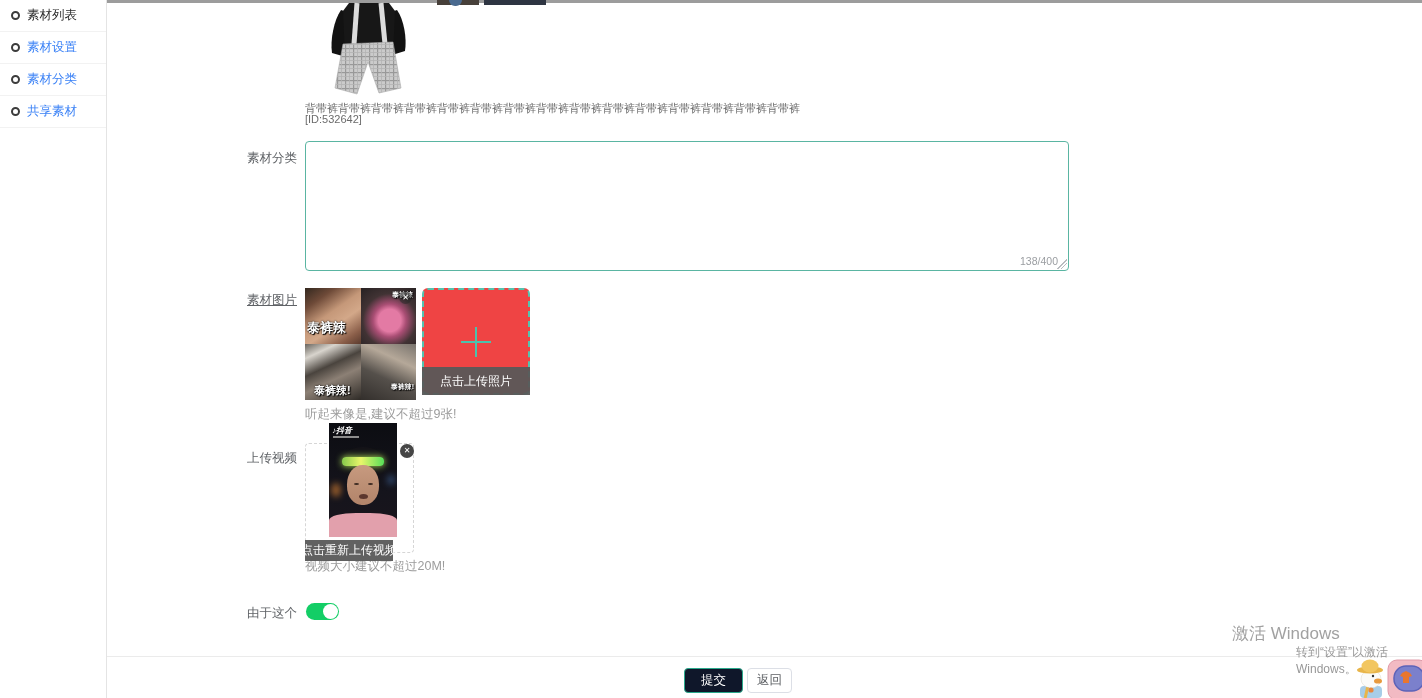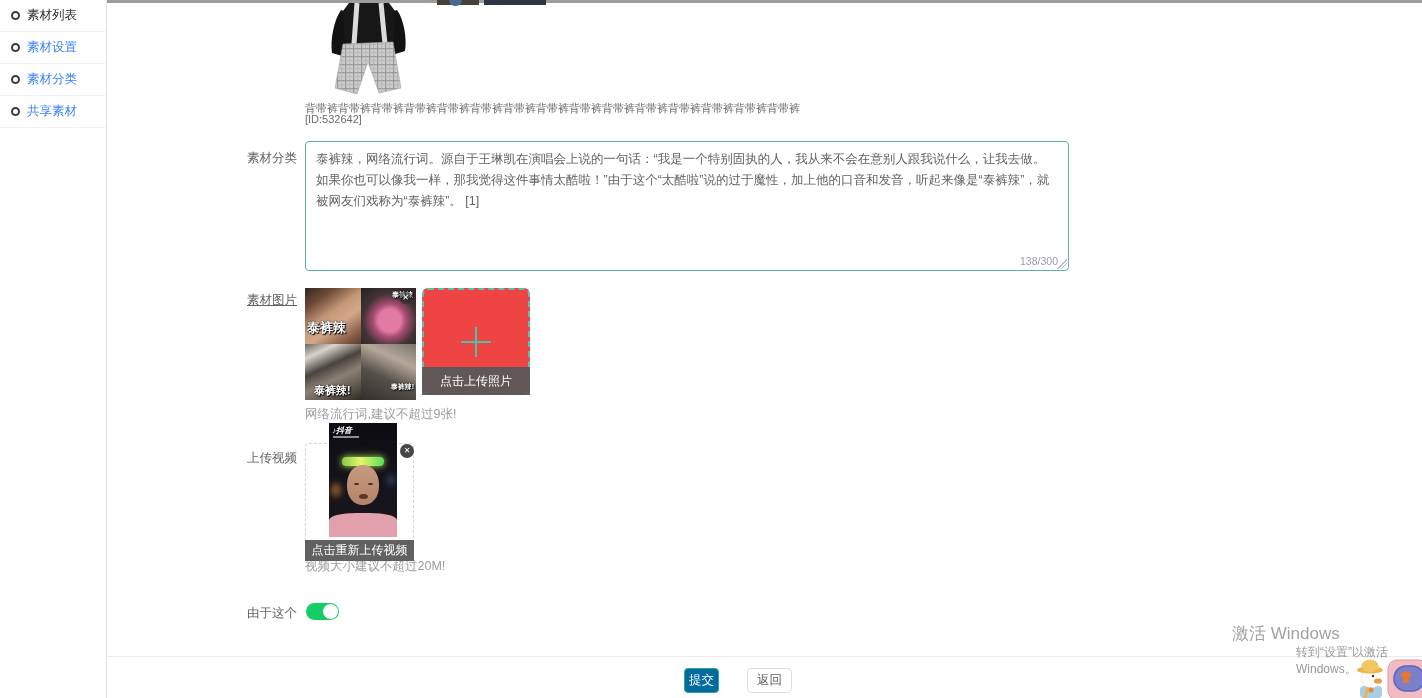--- a/index.html
+++ b/index.html
@@ -80,21 +80,21 @@
   .vshirt { position:absolute; left:0; top:90px; width:68px; height:24px; background:#e2a0ac; border-radius:40% 40% 0 0/30% 30% 0 0; }
   .vclose { position:absolute; left:400px; top:444px; width:14px; height:14px; border-radius:50%; background:#464646; color:#fff; font-size:8px; line-height:14px; text-align:center; cursor:pointer; }
 
   
   .toggle { position:absolute; left:306px; top:603px; width:33px; height:17px; border-radius:9px; background:#13ce66; cursor:pointer; }
   .toggle .knob { position:absolute; right:1px; top:1px; width:15px; height:15px; border-radius:50%; background:#fff; }
 
   
   .footer-line { position:absolute; left:107px; top:656px; width:1315px; height:1px; background:#ebebeb; }
   .btn { position:absolute; top:668px; height:25px; border-radius:4px; font-size:12.5px; display:flex; align-items:center; justify-content:center; cursor:pointer; }
-  .btn-submit { left:684px; width:35px; background:#0369a1; color:#fff; border:1px solid #2aa98c; }
+  .btn-submit { left:684px; width:59px; background:#0f172a; color:#fff; border:1px solid #2aa98c; }
   .btn-back { left:747px; width:45px; background:#fff; color:#5f6266; border:1px solid #dcdfe6; }
 
   
   .wm1 { position:absolute; left:1232px; top:622px; font-size:17px; color:rgba(130,130,130,.75);text-align:right; }
   .wm2 { position:absolute; left:1296px; top:644px; font-size:12px; color:rgba(125,125,125,.8); }
 
   
   .mascot { position:absolute; left:1352px; top:656px; width:70px; height:42px; }
 </style>
 </head>
@@ -143,22 +143,21 @@
       <path d="M52,3 L49,44" stroke="#dcdcdc" stroke-width="5" fill="none"></path>
       <path d="M76,3 L80,44" stroke="#dcdcdc" stroke-width="5" fill="none"></path>
       <path d="M38,44 L88,42 L96,88 L74,93 L63,62 L52,94 L30,88 Z" fill="url(#plaid)" stroke="#a9a9a9" stroke-width="0.6"></path>
     </svg>
   </div>
   <div class="caption">背带裤背带裤背带裤背带裤背带裤背带裤背带裤背带裤背带裤背带裤背带裤背带裤背带裤背带裤背带裤</div>
   <div class="caption-id">[ID:532642]</div>
 
   <div class="form-label" style="top:150px;">素材分类</div>
   <div class="copy-wrap">
-    <div class="copy-text">泰裤辣，网络流行词。源自于王琳凯在演唱会上说的一句话：“我是一个特别固执的人，我从来不会在意别人跟我说什么，让我去做。如果你也可以像我一样，那我觉得这件事情太酷啦！”由于这个“太酷啦”说的过于魔性，加上他的口音和发音，听起来像是“泰裤辣”，就被网友们戏称为“泰裤辣”。 [1]</div>
-    <div class="copy-count">138/300</div>
+    <div class="copy-count">138/400</div>
     <div class="resize-corner"></div>
   </div>
 
   <div class="form-label" style="top:292px;text-decoration:underline;">素材图片</div>
   <div class="collage">
     <div class="cell tl">
         <span class="meme-txt meme-tl">泰裤辣</span>
       </div>
     <div class="cell tr">
         <span class="meme-txt meme-tr">泰裤辣</span>
@@ -171,40 +170,40 @@
       </div>
     <div class="badge-close" style="right:4px; top:3px;">✕</div>
   </div>
   <div class="upload-photo">
     <div class="plus">
         <span class="h"></span>
         <span class="v"></span>
       </div>
     <div class="band" style="left:-2px; right:-2px; bottom:-2px; height:28px;">点击上传照片</div>
   </div>
-  <div class="hint" style="left:305px; top:406px;">网络流行词,建议不超过9张!</div>
+  <div class="hint" style="left:305px; top:406px;">听起来像是,建议不超过9张!</div>
 
   <div class="form-label" style="top:450px;">上传视频</div>
   <div class="hint" style="left:305px; top:558px;">视频大小建议不超过20M!</div>
   <div class="upload-video"></div>
   <div class="vthumb">
     <div class="glow1"></div>
     <div class="glow2"></div>
     <div class="hair"></div>
     <div class="headband"></div>
     <div class="face"></div>
     <div class="eye l"></div>
     <div class="eye r"></div>
     <div class="mouth"></div>
     <div class="vshirt"></div>
     <div class="dy-logo">♪抖音</div>
     <div class="dy-sub"></div>
   </div>
   <div class="vclose">✕</div>
-  <div class="band" style="left:305px; top:540px; width:109px; height:21px;">点击重新上传视频</div>
+  <div class="band" style="left:305px; top:540px; width:88px; height:21px;">点击重新上传视频</div>
 
 
   <div class="form-label" style="top:605px;">由于这个</div>
   <div class="toggle">
     <div class="knob"></div>
   </div>
 
   <div class="footer-line"></div>
   <div class="btn btn-submit">提交</div>
   <div class="btn btn-back">返回</div>

